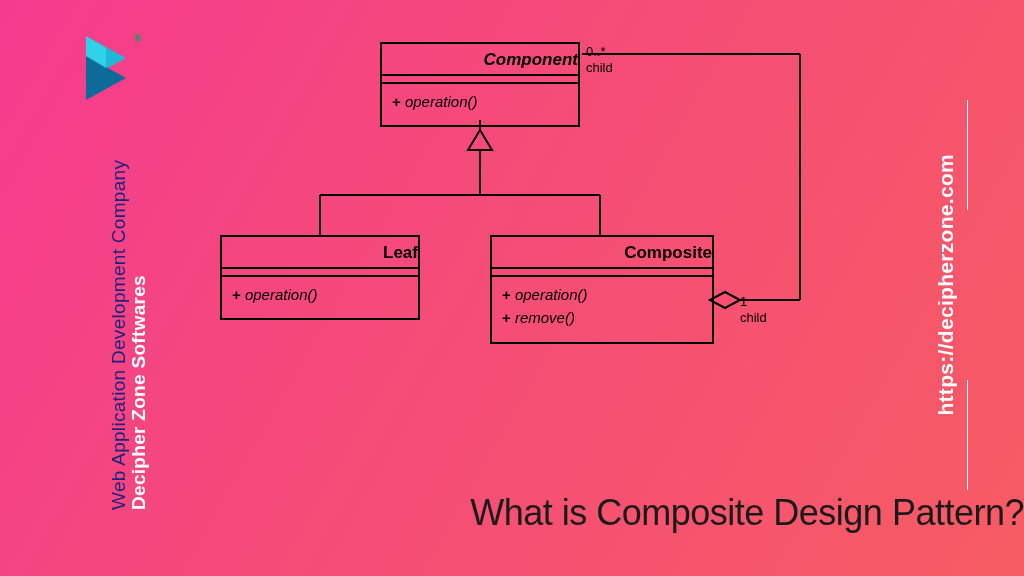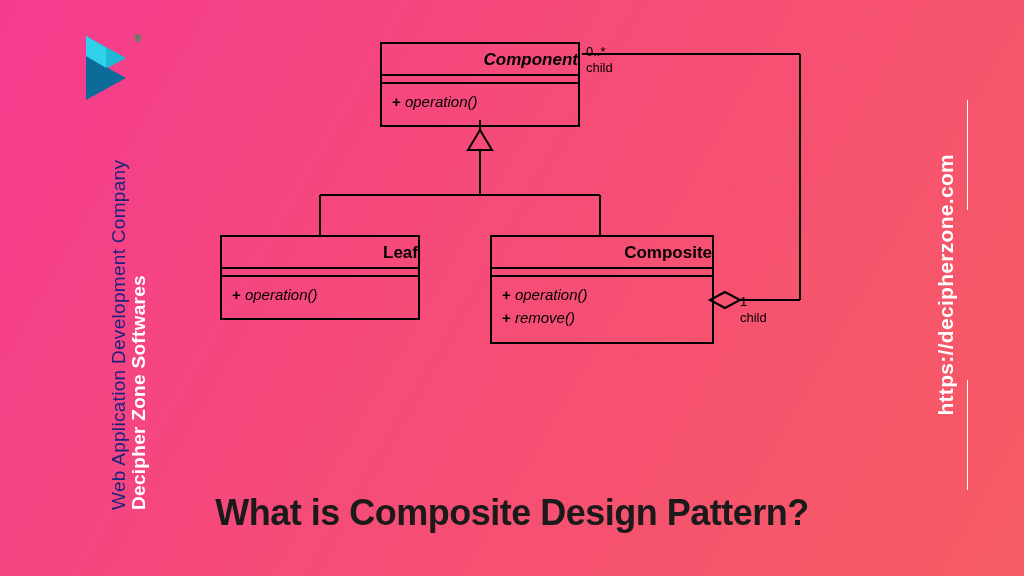--- a/index.html
+++ b/index.html
@@ -55,23 +55,23 @@
   }
   .url-line.top { right: 56px; top: 100px; height: 110px; }
   .url-line.bot { right: 56px; top: 380px; height: 110px; }
 
   
   .main-title {
     position: absolute;
     bottom: 42px;
     left: 0;
     width: 100%;
-    text-align: center;
+    text-align: right;
     font-size: 36px;
-    font-weight: 700;
+    font-weight: 400;
     color: #1a1a1a;
     letter-spacing: -0.5px;
   }
 
   
   .diagram {
     position: absolute;
     left: 200px;
     top: 30px;
     width: 700px;

